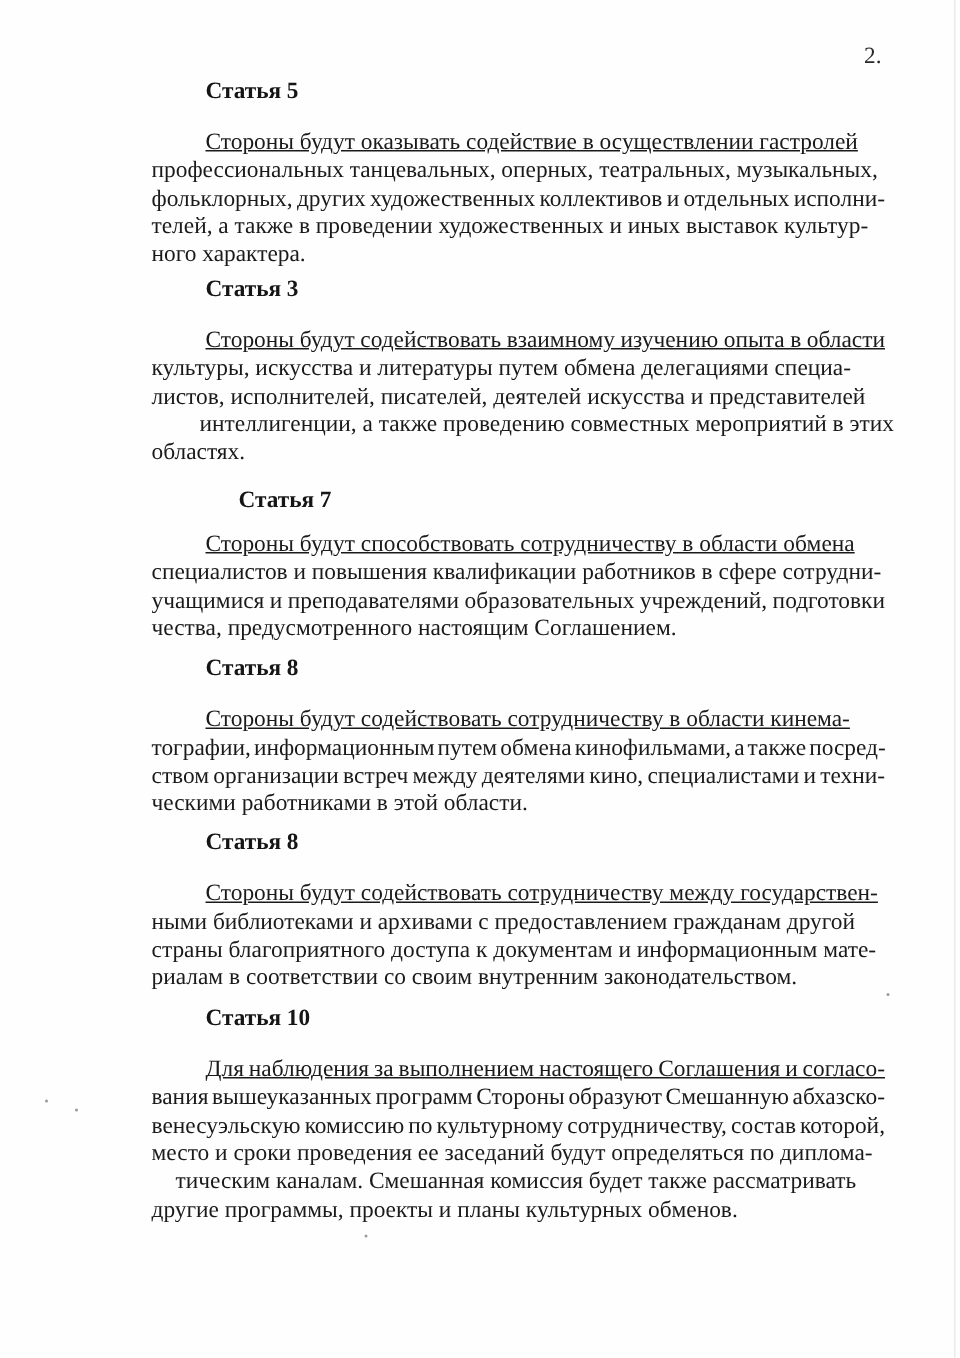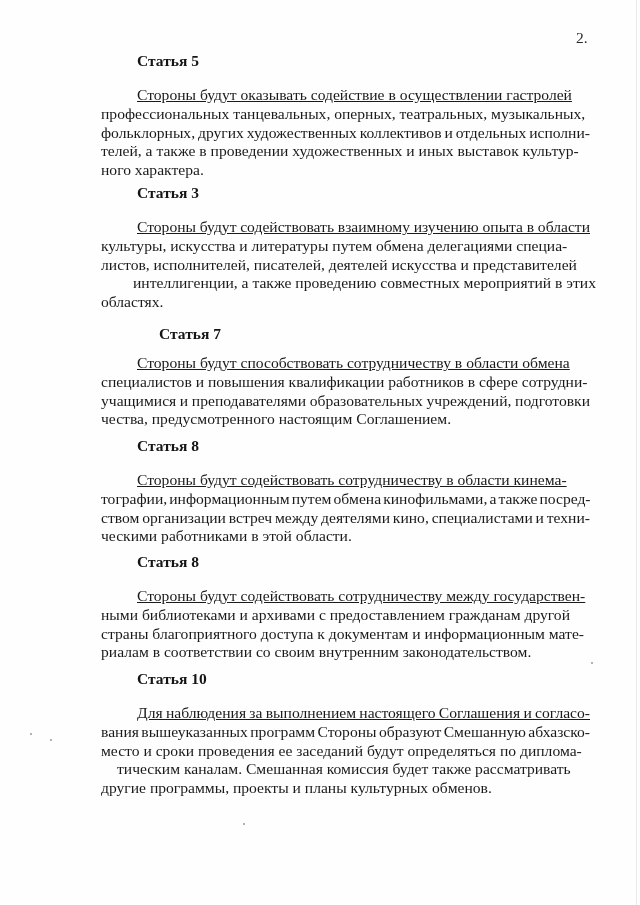--- a/index.html
+++ b/index.html
@@ -126,17 +126,18 @@
     <span class="line first" style="word-spacing: 0px; text-align: left; text-align-last: left;">Стороны будут содействовать сотрудничеству между государствен-</span>
     <span class="line" style="word-spacing: 0px; text-align: left; text-align-last: left;">ными библиотеками и архивами с предоставлением гражданам другой</span>
     <span class="line" style="word-spacing: 0px; text-align: left; text-align-last: left;">страны благоприятного доступа к документам и информационным мате-</span>
     <span class="line last">риалам в соответствии со своим внутренним законодательством.</span>
   </div>
 
   <div class="heading" style="top:670px;">Статья 10</div>
   <div class="para" style="top:704px;">
     <span class="line first" style="word-spacing: -0.602679px; text-align: left; text-align-last: left;">Для наблюдения за выполнением настоящего Соглашения и согласо-</span>
     <span class="line" style="word-spacing: -1.47396px; text-align: left; text-align-last: left;">вания вышеуказанных программ Стороны образуют Смешанную абхазско-</span>
+    <span class="line" style="word-spacing: -1.17969px; text-align: left; text-align-last: left;">венесуэльскую комиссию по культурному сотрудничеству, состав которой,</span>
     <span class="line" style="word-spacing: 0px; text-align: left; text-align-last: left;">место и сроки проведения ее заседаний будут определяться по диплома-</span>
     <span class="line" style="word-spacing: 0px; text-align: left; text-align-last: left; margin-left: 16px;">тическим каналам. Смешанная комиссия будет также рассматривать</span>
     <span class="line last">другие программы, проекты и планы культурных обменов.</span>
   </div>
 </div>
 
 </body></html>

